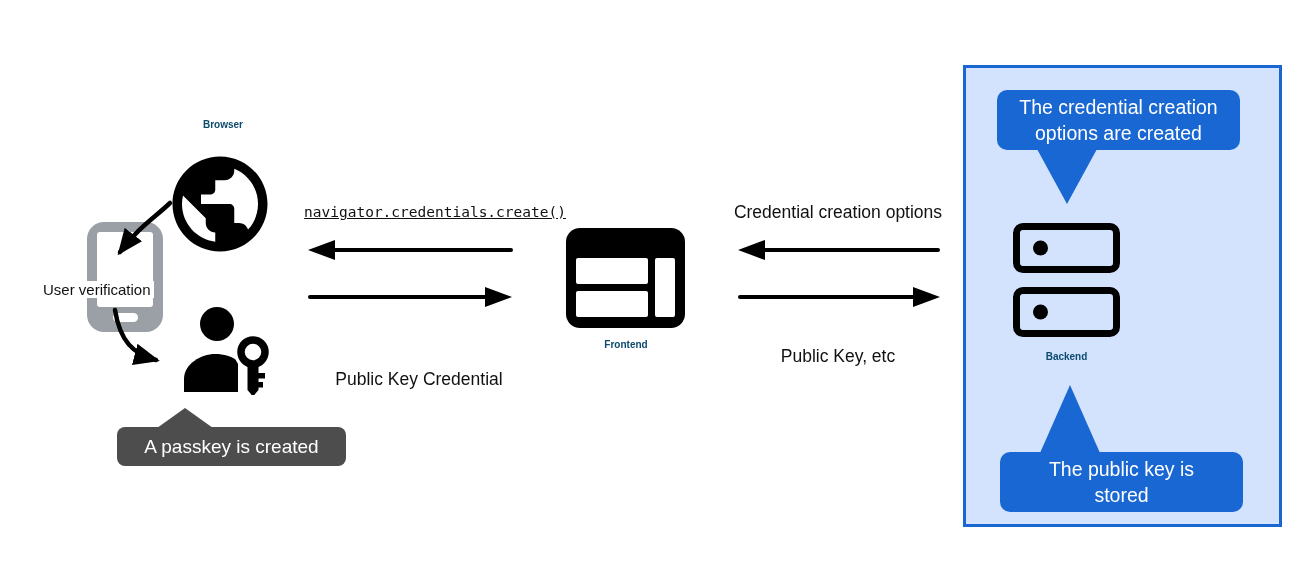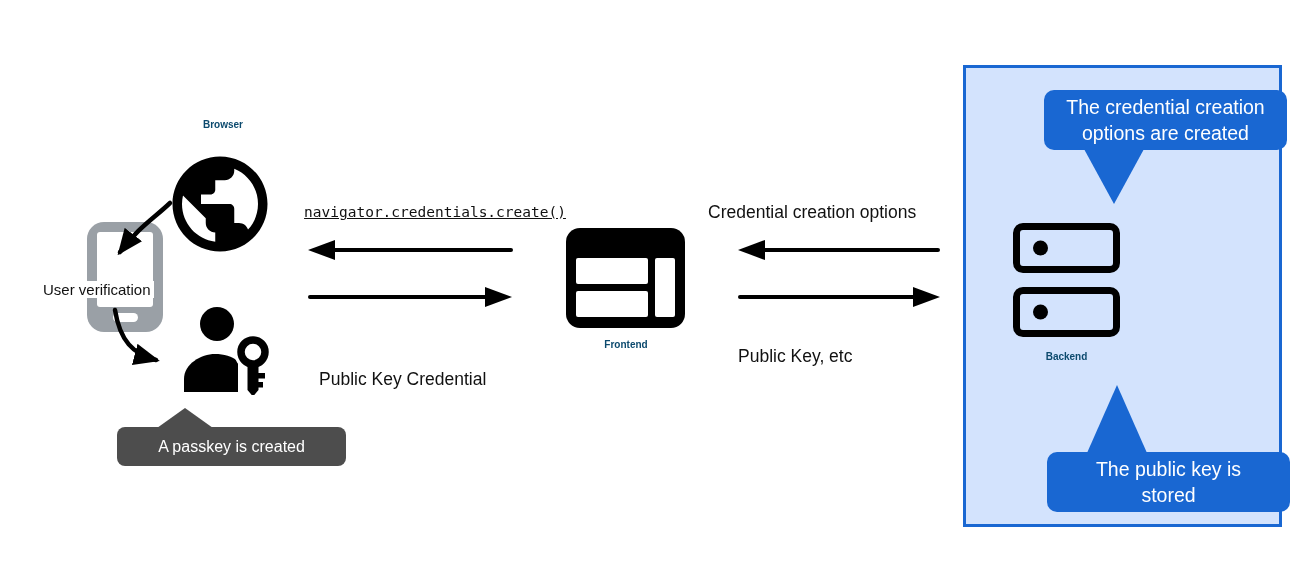--- a/index.html
+++ b/index.html
@@ -1,39 +1,39 @@
 <!DOCTYPE html>
 <html><head>
 <meta charset="utf-8">
 <style>
   html,body{margin:0;padding:0;background:#fff;}
   .canvas{position:relative;width:1310px;height:568px;background:#fff;overflow:hidden;
           font-family:"Liberation Sans",sans-serif;color:#111;}
   .abs{position:absolute;}
   .node-label{position:absolute;font-weight:bold;font-size:10px;text-align:center;color:#0c4a6e;}
-  .msg-label{position:absolute;font-size:17.5px;color:#111;}
+  .msg-label{position:absolute;font-size:17.5px;text-align:center;color:#111;}
   .code-label{position:absolute;font-family:"DejaVu Sans Mono",monospace;font-size:14.5px;text-align:center;color:#111;}
 
   
   .arrow{position:absolute;height:20px;}
   .arrow .shaft{position:absolute;top:8px;height:4px;background:#000;border-radius:2px;}
   .arrow.dir-left .shaft{left:23px;right:0;}
   .arrow.dir-right .shaft{left:0;right:23px;}
   .arrow.dir-left::before{content:"";position:absolute;left:0;top:0;width:0;height:0;
     border-top:10px solid transparent;border-bottom:10px solid transparent;border-right:27px solid #000;}
   .arrow.dir-right::after{content:"";position:absolute;right:0;top:0;width:0;height:0;
     border-top:10px solid transparent;border-bottom:10px solid transparent;border-left:27px solid #000;}
 
   
   .callout{position:absolute;color:#fff;text-align:center;}
-  .callout.dark{background:#4d4d4d;border-radius:8px;font-size:16px;line-height:39px;}
+  .callout.dark{background:#4d4d4d;border-radius:8px;font-size:19px;line-height:39px;}
   .callout.dark .peak{position:absolute;left:40px;top:-19px;width:0;height:0;
     border-left:28px solid transparent;border-right:28px solid transparent;border-bottom:20px solid #4d4d4d;}
   .callout.blue{background:#1967d2;border-radius:10px;font-size:19.5px;line-height:26px;
-    display:flex;align-items:center;justify-content:center;margin-left:47px;}
+    display:flex;align-items:center;justify-content:center;}
   .callout .txt{display:inline-block;}
   .tt-options .txt{max-width:230px;}
   .tt-stored .txt{max-width:175px;}
   .tri-down{position:absolute;left:40px;bottom:-54px;width:0;height:0;
     border-left:30px solid transparent;border-right:30px solid transparent;border-top:55px solid #1967d2;}
   .tri-up{position:absolute;left:40px;top:-67px;width:0;height:0;
     border-left:30px solid transparent;border-right:30px solid transparent;border-bottom:68px solid #1967d2;}
 
   
   .fe-icon{position:absolute;width:119px;height:100px;background:#000;border-radius:14px;}

